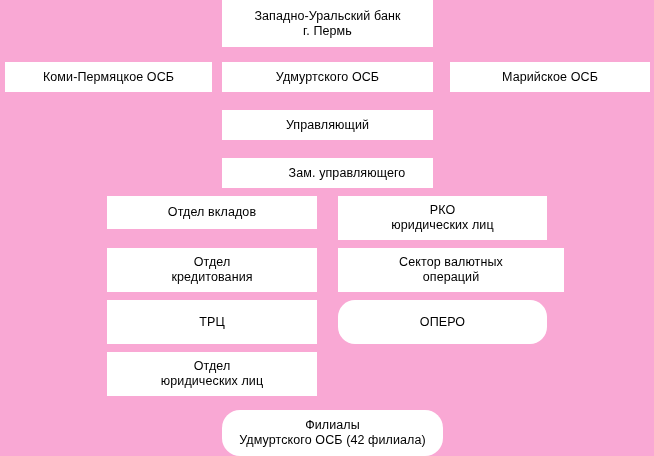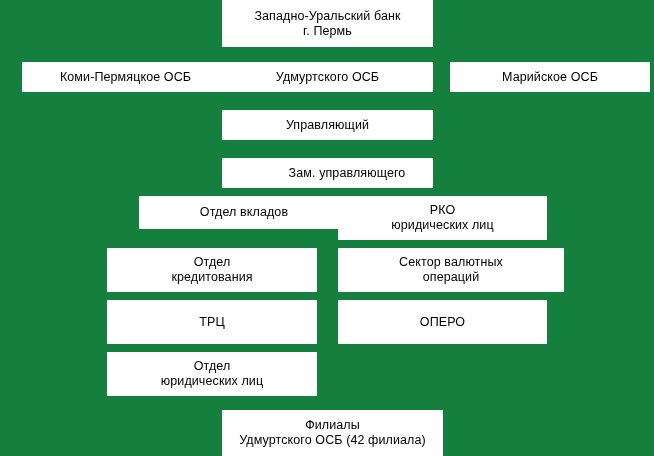--- a/index.html
+++ b/index.html
@@ -5,21 +5,21 @@
 <style>
   html, body {
     margin: 0;
     padding: 0;
     background: #000000;
   }
   #chart-root {
     position: relative;
     width: 654px;
     height: 456px;
-    background: #15803d;
+    background: #f9a8d4;
     overflow: hidden;
     font-family: "Liberation Sans", "DejaVu Sans", sans-serif;
   }
   .node {
     position: absolute;
     background: #ffffff;
     color: #000000;
     display: flex;
     align-items: center;
     justify-content: center;
@@ -32,37 +32,37 @@
     letter-spacing: 0.1px;
   }
   .node-label {
     display: block;
     width: 100%;
     white-space: pre-line;
   }
   
   .n-head       { left: 222px; top: 0px;   width: 211px; height: 47px; }
   
-  .n-osb-komi   { left: 22px;   top: 62px;  width: 207px; height: 30px; }
+  .n-osb-komi   { left: 5px;   top: 62px;  width: 207px; height: 30px; }
   .n-osb-udm    { left: 222px; top: 62px;  width: 211px; height: 30px; }
   .n-osb-mari   { left: 450px; top: 62px;  width: 200px; height: 30px; }
   
   .n-manager    { left: 222px; top: 110px; width: 211px; height: 30px; }
   .n-deputy     { left: 222px; top: 158px; width: 211px; height: 30px; padding-left: 43px; }
   
-  .n-deposits   { left: 107px; top: 196px; width: 210px; height: 33px; margin-left: 32px; }
+  .n-deposits   { left: 107px; top: 196px; width: 210px; height: 33px; }
   .n-credit     { left: 107px; top: 248px; width: 210px; height: 44px; }
   .n-trc        { left: 107px; top: 300px; width: 210px; height: 44px; }
   .n-legal      { left: 107px; top: 352px; width: 210px; height: 44px; }
   
   .n-rko        { left: 338px; top: 196px; width: 209px; height: 44px; align-items: center; }
   .n-currency   { left: 338px; top: 248px; width: 226px; height: 44px; }
-  .n-opero      { left: 338px; top: 300px; width: 209px; height: 44px; }
+  .n-opero      { left: 338px; top: 300px; width: 209px; height: 44px; border-radius: 17px; }
   
-  .n-filials    { left: 222px; top: 410px; width: 221px; height: 46px; }
+  .n-filials    { left: 222px; top: 410px; width: 221px; height: 46px; border-radius: 18px; }
 </style>
 </head>
 <body>
 
 <div id="chart-root">
 
   <div class="node n-head">
     <span class="node-label">Западно-Уральский банк
 г. Пермь</span>
   </div>

